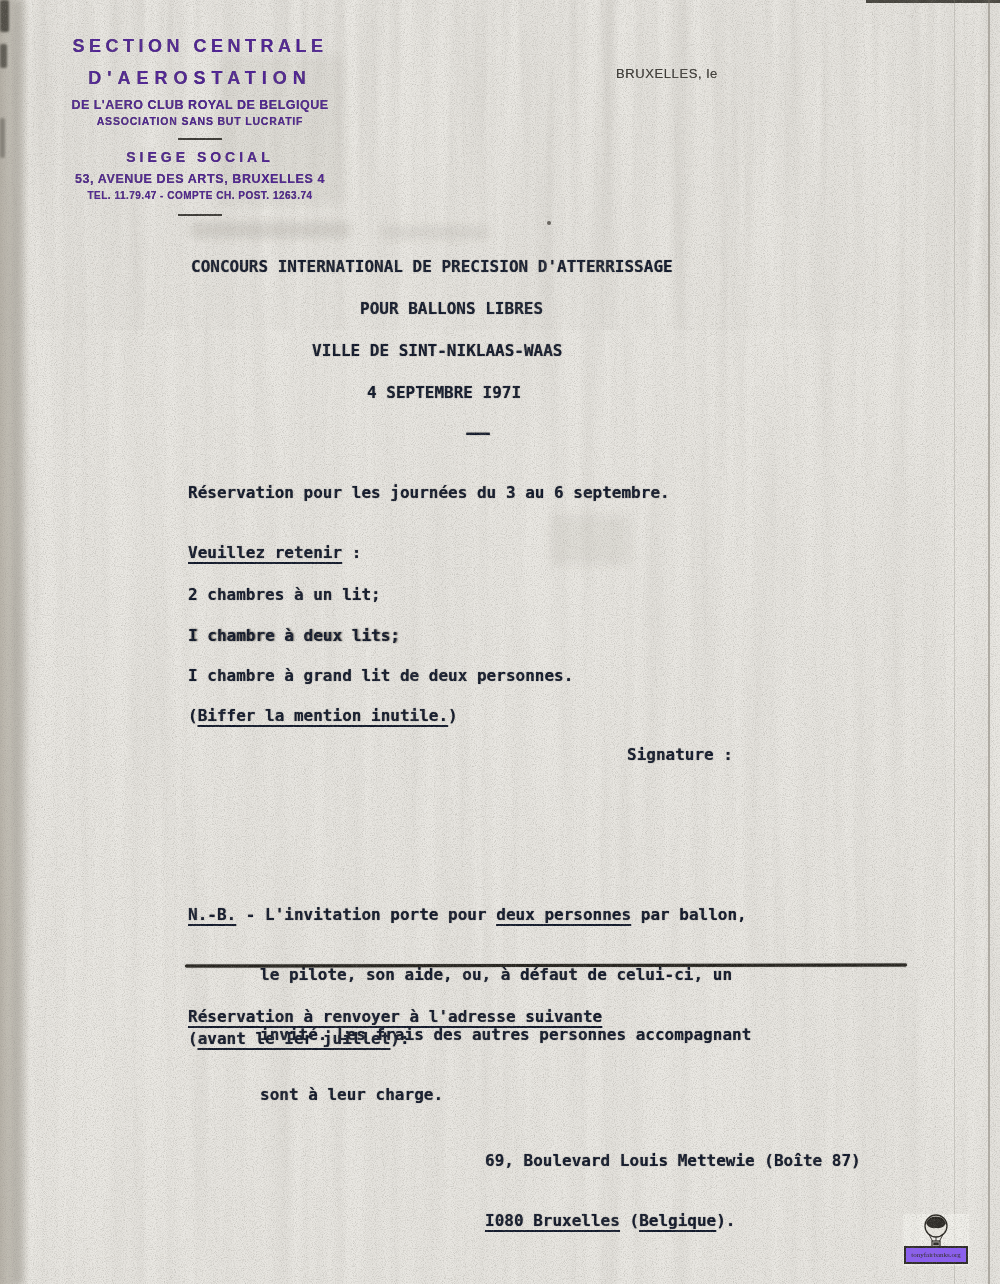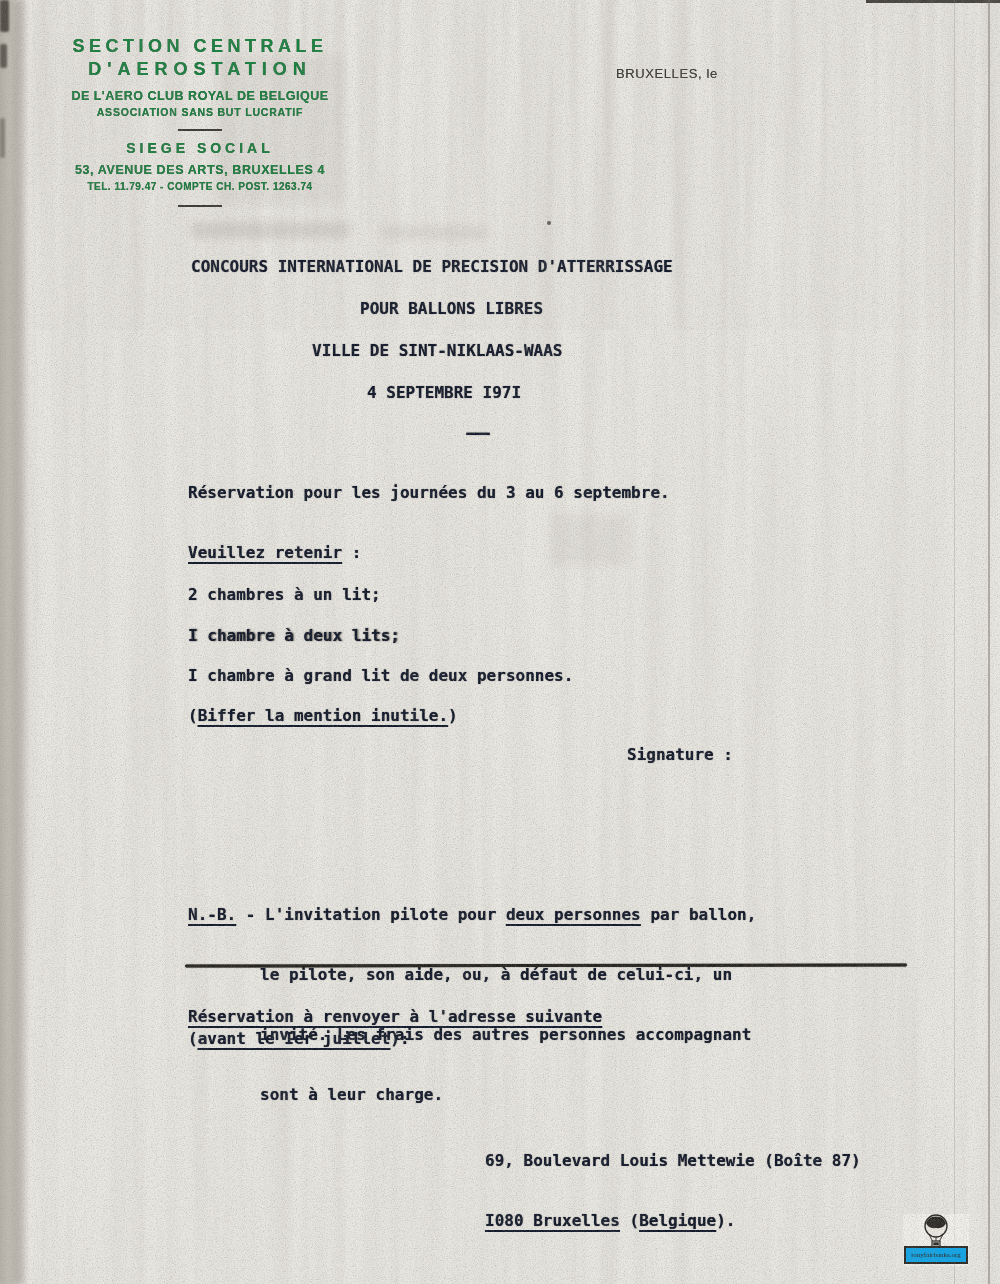--- a/index.html
+++ b/index.html
@@ -13,24 +13,24 @@
     background:rgba(95,90,80,0.22);filter:blur(3px);}
   .edge-blob{position:absolute;background:#4d4a43;filter:blur(1px);border-radius:2px;}
   .topright-line{position:absolute;left:866px;top:0;width:134px;height:3px;background:#44423c;}
   .fold-line{position:absolute;top:0;height:1284px;}
   .smudge{position:absolute;background:rgba(110,105,96,0.16);filter:blur(4px);border-radius:6px;}
   .ink-dot{position:absolute;width:4px;height:4px;border-radius:50%;background:rgba(40,37,32,0.75);}
   .grain{position:absolute;left:0;top:0;z-index:60;pointer-events:none;}
 
   
   .letterhead{position:absolute;left:50px;top:36px;width:300px;text-align:center;
-    font-family:"Liberation Sans",sans-serif;font-weight:bold;color:#15803d;
+    font-family:"Liberation Sans",sans-serif;font-weight:bold;color:#4c1d95;
     text-shadow:0 0 0.6px rgba(48,46,42,0.85);}
   .lh-1{font-size:18px;letter-spacing:4.5px;}
-  .lh-2{font-size:18px;letter-spacing:6px;margin-top:2px;}
+  .lh-2{font-size:18px;letter-spacing:6px;margin-top:11px;}
   .lh-3{font-size:12.5px;letter-spacing:0.5px;margin-top:9px;}
   .lh-4{font-size:10.5px;letter-spacing:0.8px;margin-top:3px;}
   .lh-rule{width:44px;height:2px;background:#3a3834;margin:11px auto 9px auto;}
   .lh-rule2{width:44px;height:2px;background:#3a3834;margin:13px auto 0 auto;}
   .lh-siege{font-size:14px;letter-spacing:4px;}
   .lh-addr{font-size:12.5px;letter-spacing:0.6px;margin-top:7px;}
   .lh-tel{font-size:10px;letter-spacing:0.5px;margin-top:4px;}
 
   .dateline{position:absolute;left:616px;top:66px;
     font-family:"Liberation Sans",sans-serif;font-size:13px;letter-spacing:0.6px;
@@ -46,21 +46,21 @@
   .nb-line{display:block;line-height:20px;}
   .indent{padding-left:72px;}
   .addr-line{display:block;line-height:20px;}
   .big-rule{position:absolute;left:185px;top:964px;width:722px;height:3px;background:#23211c;
     border-radius:1.5px;transform:rotate(-0.08deg);box-shadow:0 0 1px rgba(35,33,28,0.8);}
 
   
   .stamp{position:absolute;left:903px;top:1214px;width:66px;height:52px;background:rgba(250,249,244,0.55);}
   .stamp-balloon{position:absolute;left:16px;top:-1px;}
   .stamp-box{position:absolute;left:1px;right:1px;bottom:2px;height:14px;
-    border:2px solid #2b2925;background:#0ea5e9;display:flex;align-items:center;justify-content:center;}
+    border:2px solid #2b2925;background:#8b5cf6;display:flex;align-items:center;justify-content:center;}
   .stamp-caption{font-family:"Liberation Serif",serif;font-size:7px;color:#2b2925;white-space:nowrap;}
 </style>
 </head>
 <body>
 
 <div class="page">
 
   <div class="left-band"></div>
   <div class="left-streak"></div>
   <div class="edge-blob" style="left:0;top:0;width:9px;height:32px;"></div>
@@ -101,21 +101,21 @@
 
   <div class="t" style="left:188px;top:585px;">2 chambres à un lit;</div>
   <div class="t doublestruck" style="left:188px;top:626px;">I chambre à deux lits;</div>
   <div class="t" style="left:188px;top:666px;">I chambre à grand lit de deux personnes.</div>
 
   <div class="t" style="left:188px;top:706px;"><span>(</span><span class="u">Biffer la mention inutile.</span><span>)</span></div>
 
   <div class="t" style="left:627px;top:745px;">Signature :</div>
 
   <div class="t" style="left:188px;top:865px;">
-    <span class="nb-line"><span class="u">N.-B.</span><span> - L'invitation pilote pour </span><span class="u">deux personnes</span><span> par ballon,</span></span>
+    <span class="nb-line"><span class="u">N.-B.</span><span> - L'invitation porte pour </span><span class="u">deux personnes</span><span> par ballon,</span></span>
     <span class="nb-line indent">le pilote, son aide, ou, à défaut de celui-ci, un</span>
     <span class="nb-line indent">invité. Les frais des autres personnes accompagnant</span>
     <span class="nb-line indent">sont à leur charge.</span>
   </div>
 
   <div class="big-rule"></div>
 
   <div class="t" style="left:188px;top:1007px;"><span class="u">Réservation à renvoyer à l'adresse suivante</span></div>
   <div class="t" style="left:188px;top:1029px;text-align:center;"><span>(</span><span class="u">avant le Ier juillet</span><span>):</span></div>
 

